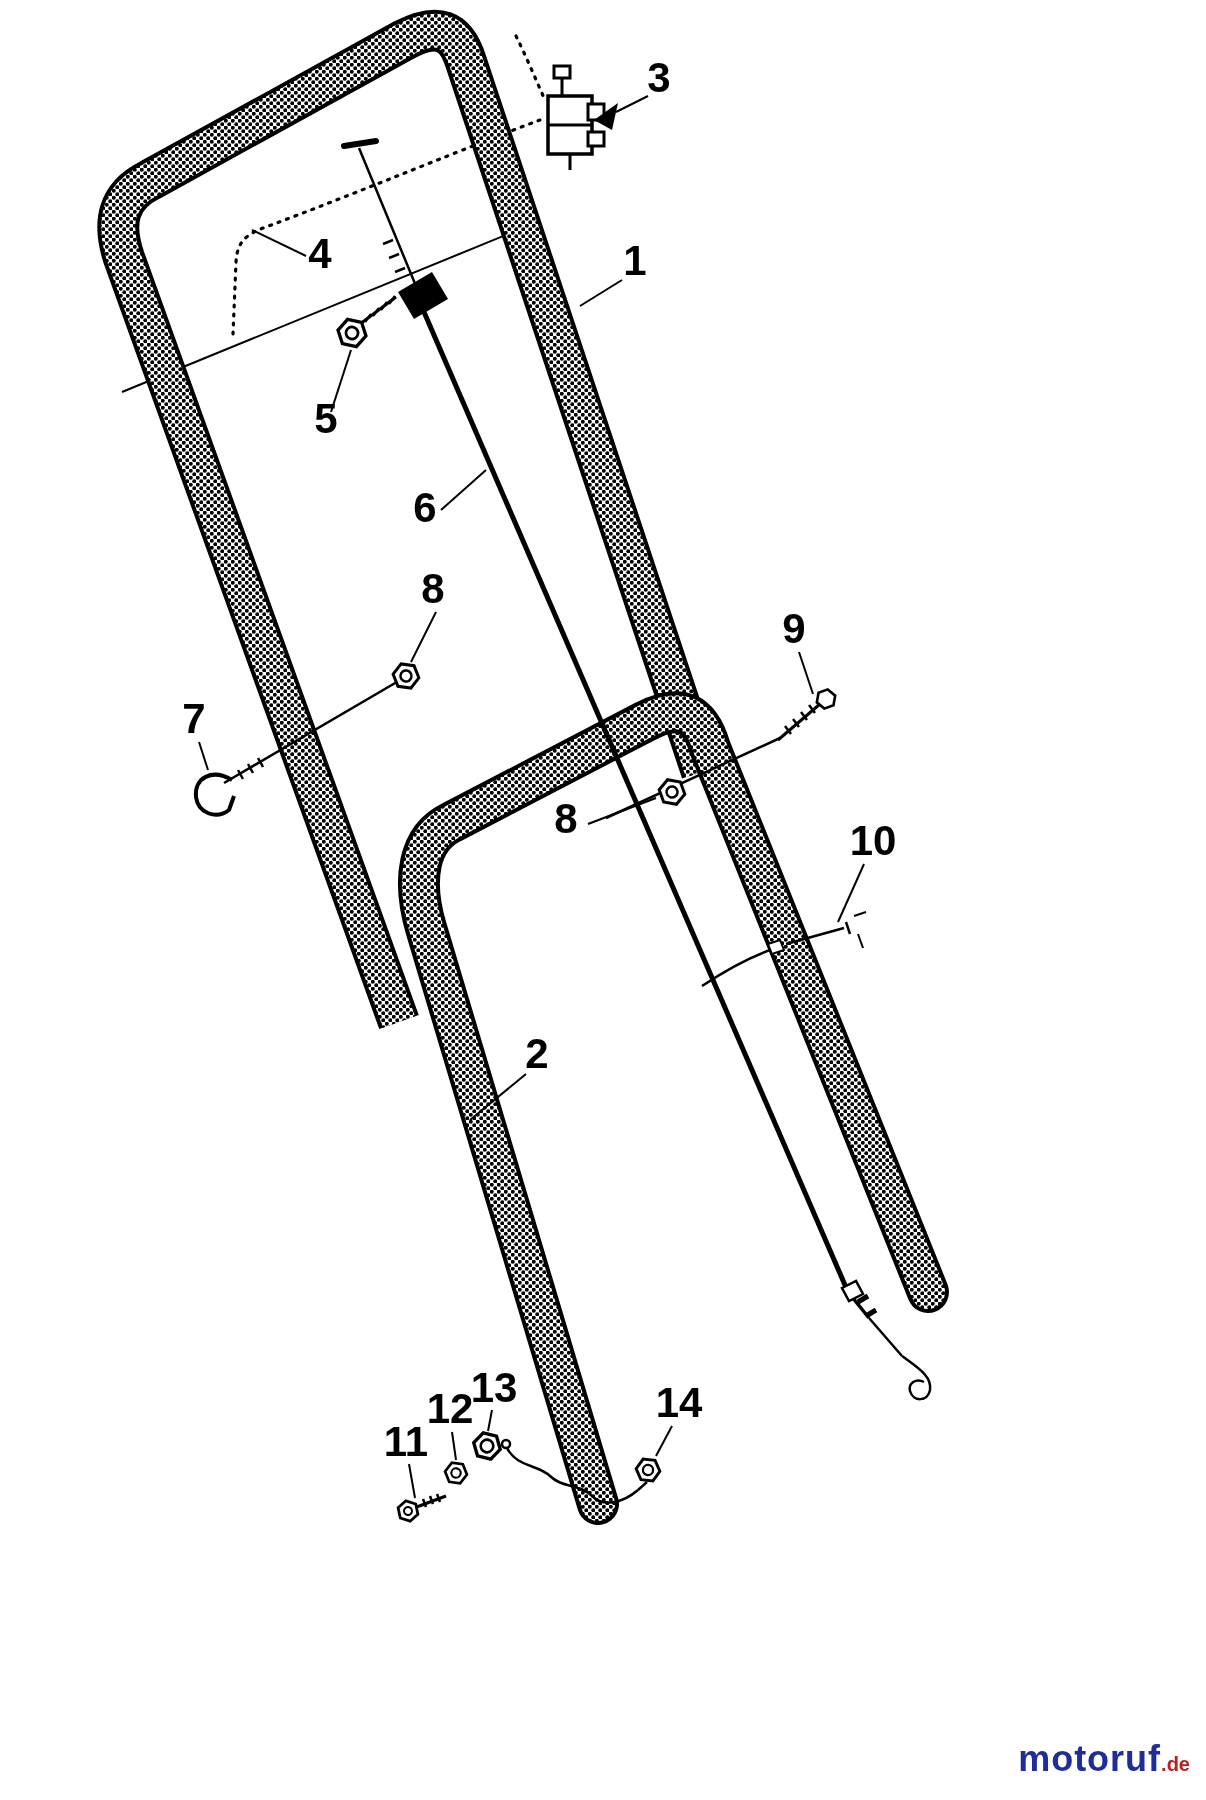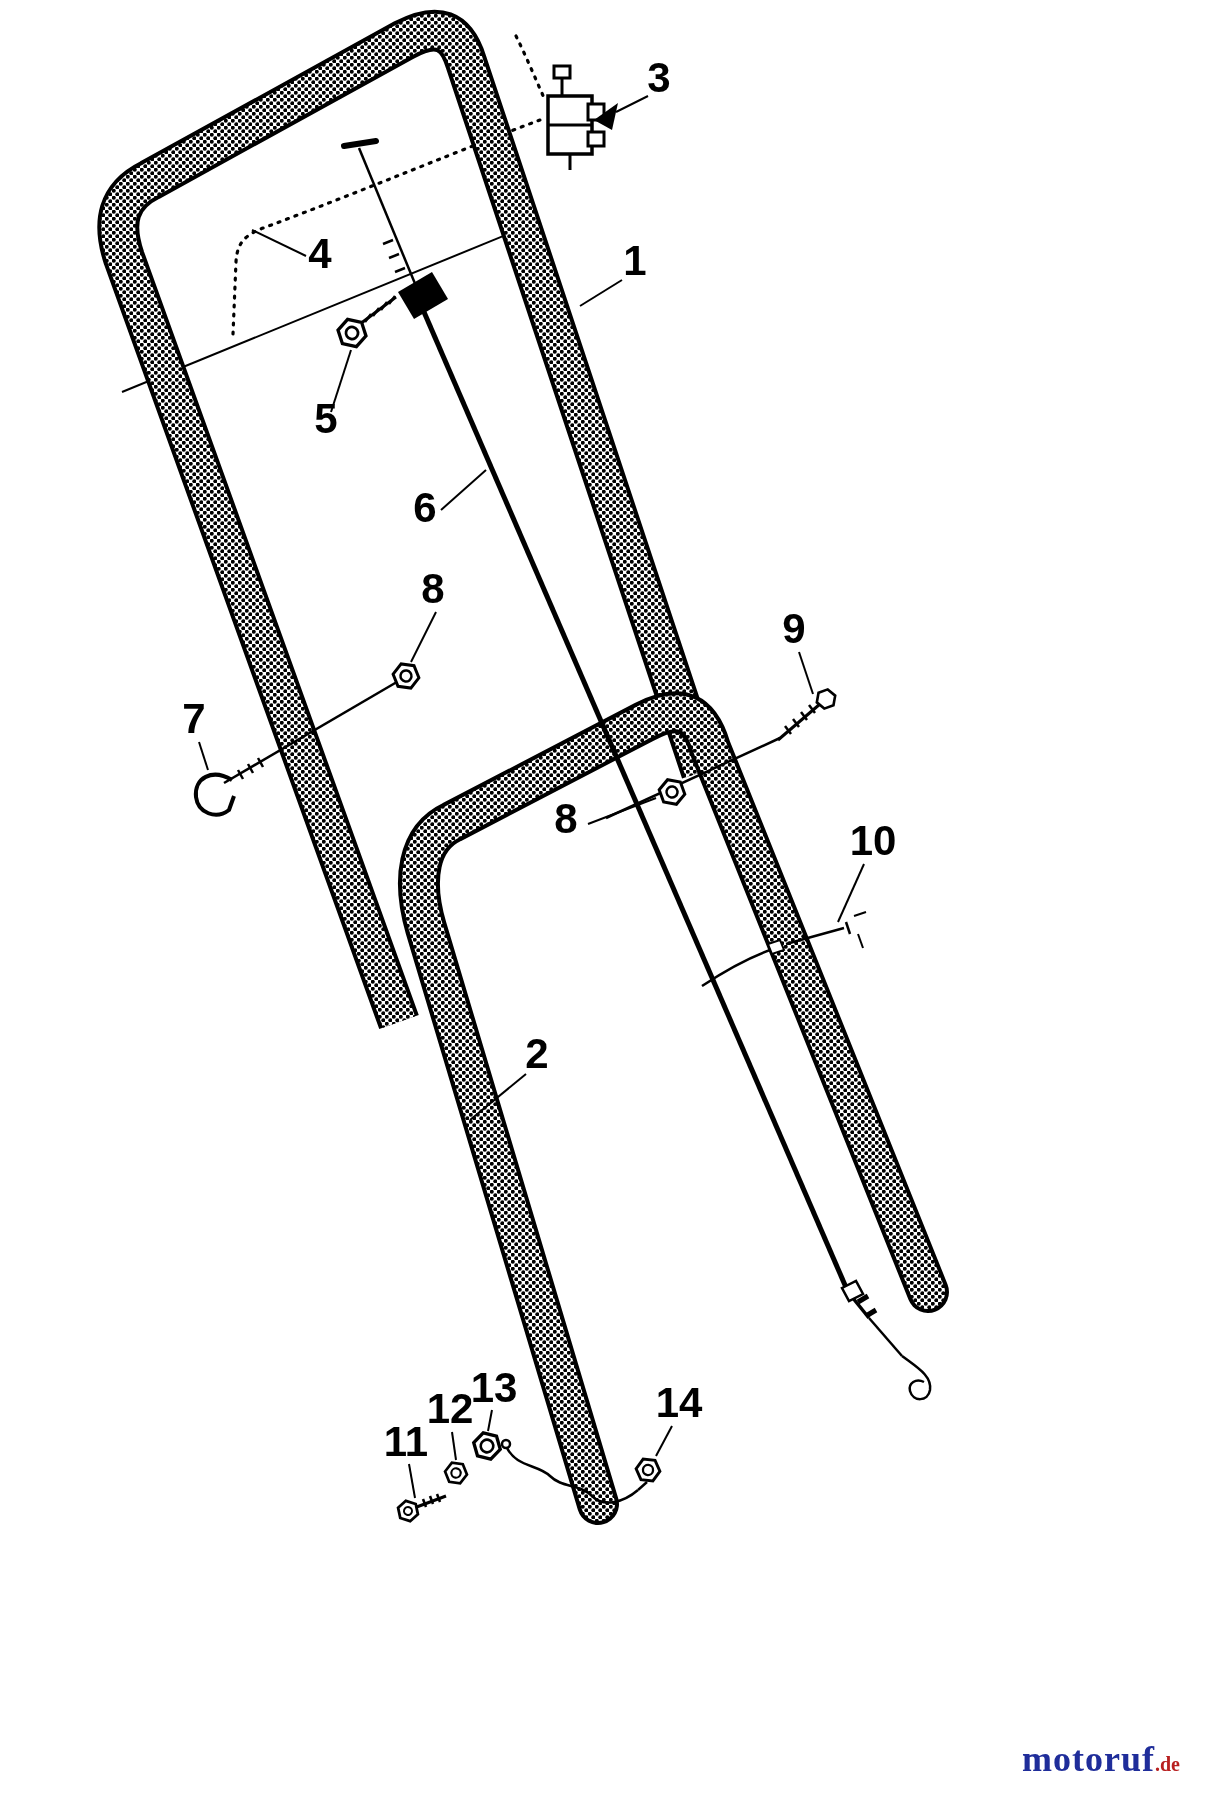--- a/index.html
+++ b/index.html
@@ -12,23 +12,23 @@
   }
   svg { position:absolute; inset:0; }
   .callout {
     font-family:"Liberation Sans", sans-serif;
     font-weight:bold;
     font-size:42px;
     fill:#000000;
   }
   .watermark {
     position:absolute;
-    right:26px; bottom:20px;
+    right:16px; bottom:20px;
     white-space:nowrap;
-    font-family:Liberation Serif, serif;
+    font-family:Liberation Sans, sans-serif;
   }
   .watermark .brand {
     font-weight:bold;
     font-size:36px;
     color:#1f2d9a;
     letter-spacing:1px;
   }
   .watermark .tld {
     font-weight:bold;
     font-size:20px;

